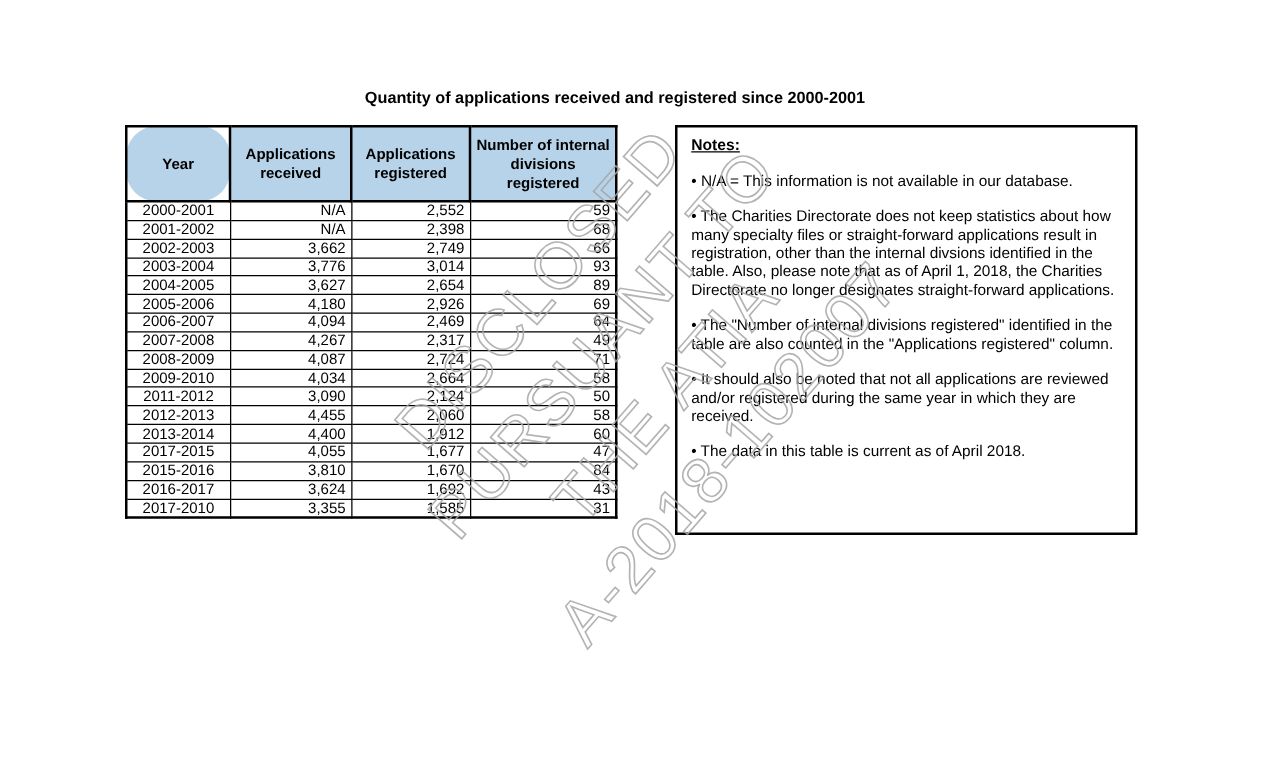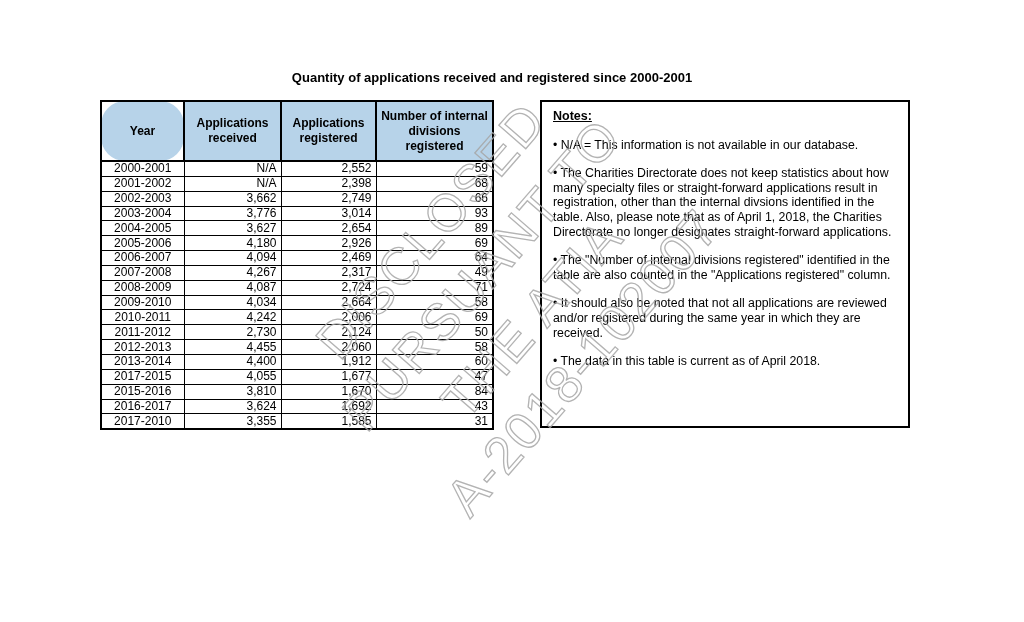--- a/index.html
+++ b/index.html
@@ -132,28 +132,22 @@
           <td class="num">2,724</td>
           <td class="num">71</td>
         </tr>
         <tr>
           <td class="year">2009-2010</td>
           <td class="num">4,034</td>
           <td class="num">2,664</td>
           <td class="num">58</td>
         </tr>
         <tr>
-          <td class="year">2010-2011</td>
-          <td class="num">4,242</td>
-          <td class="num">2,006</td>
-          <td class="num">69</td>
-        </tr>
-        <tr>
           <td class="year">2011-2012</td>
-          <td class="num">2,730</td>
+          <td class="num">3,090</td>
           <td class="num">2,124</td>
           <td class="num">50</td>
         </tr>
         <tr>
           <td class="year">2012-2013</td>
           <td class="num">4,455</td>
           <td class="num">2,060</td>
           <td class="num">58</td>
         </tr>
         <tr>

